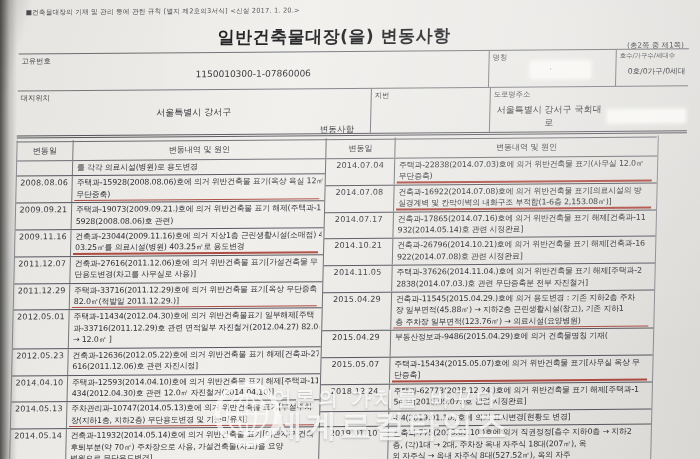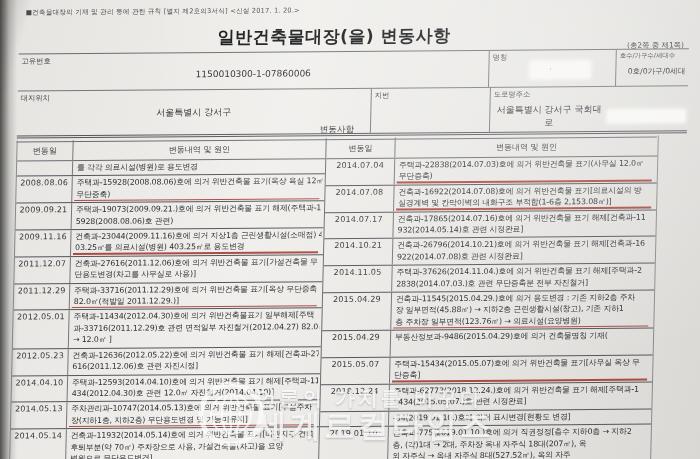--- a/index.html
+++ b/index.html
@@ -62,21 +62,21 @@
   .cell-date{width:55px;box-sizing:border-box;font-size:8px;color:#38383d;
     text-align:center;padding-top:2px;letter-spacing:.2px;}
   .half-right .cell-date{width:68px;}
   .cell-desc{flex:1;position:relative;border-left:1px solid #76767c;
     padding:1px 2px 2px 4px;font-size:7.8px;line-height:11.4px;color:#2b2b30;
     letter-spacing:-.1px;overflow:hidden;}
   .cell-desc .line{white-space:nowrap;overflow:hidden;min-height:11.4px;}
   .row.red .cell-desc:after{content:"";position:absolute;left:2px;right:5px;bottom:1px;
     height:1.6px;background:#a63a30;opacity:.9;}
 
-  .watermark{position:absolute;left:196px;top:379px;z-index:9;display:flex;align-items:center;
+  .watermark{position:absolute;left:212px;top:379px;z-index:9;display:flex;align-items:center;
     color:rgba(255,255,255,.8);text-shadow:0 1px 2px rgba(95,95,95,.35);pointer-events:none;}
   .wm-logo{width:70px;height:70px;flex:0 0 auto;margin-right:4px;opacity:.85;}
   .wm-lines{display:flex;flex-direction:column;margin-left:-14px;}
   .wm-slogan{font-size:20px;font-weight:bold;letter-spacing:3px;white-space:nowrap;line-height:22px;}
   .wm-brand{font-size:31px;font-weight:bold;letter-spacing:3px;white-space:nowrap;line-height:33px;}
 </style>
 </head>
 <body>
 
 <div class="photo">

